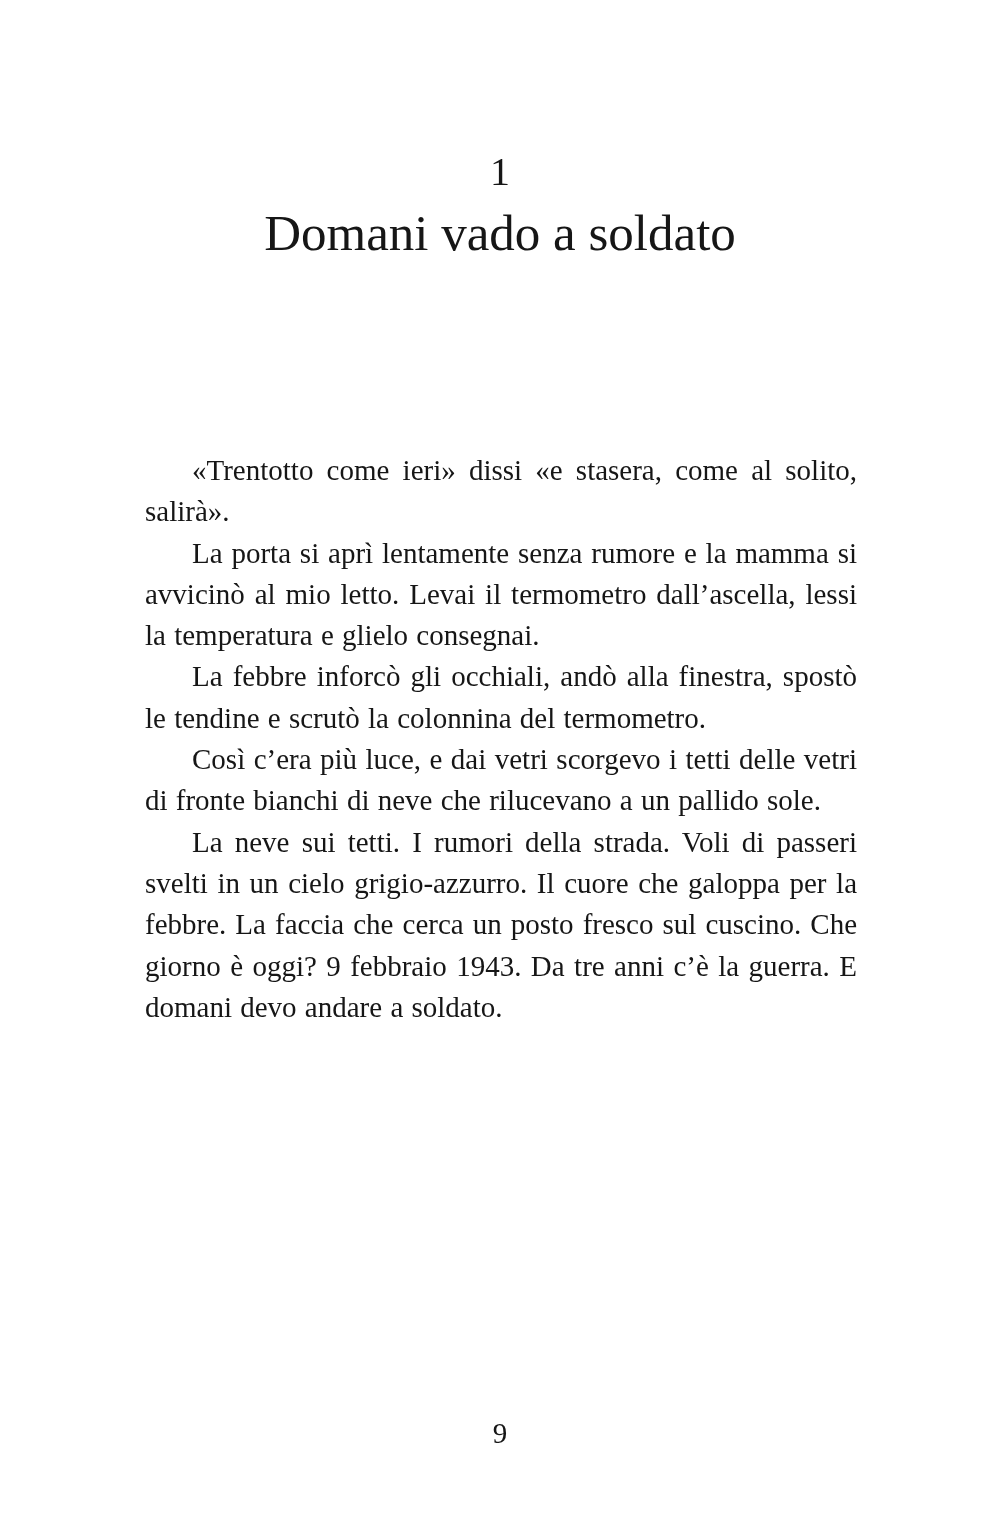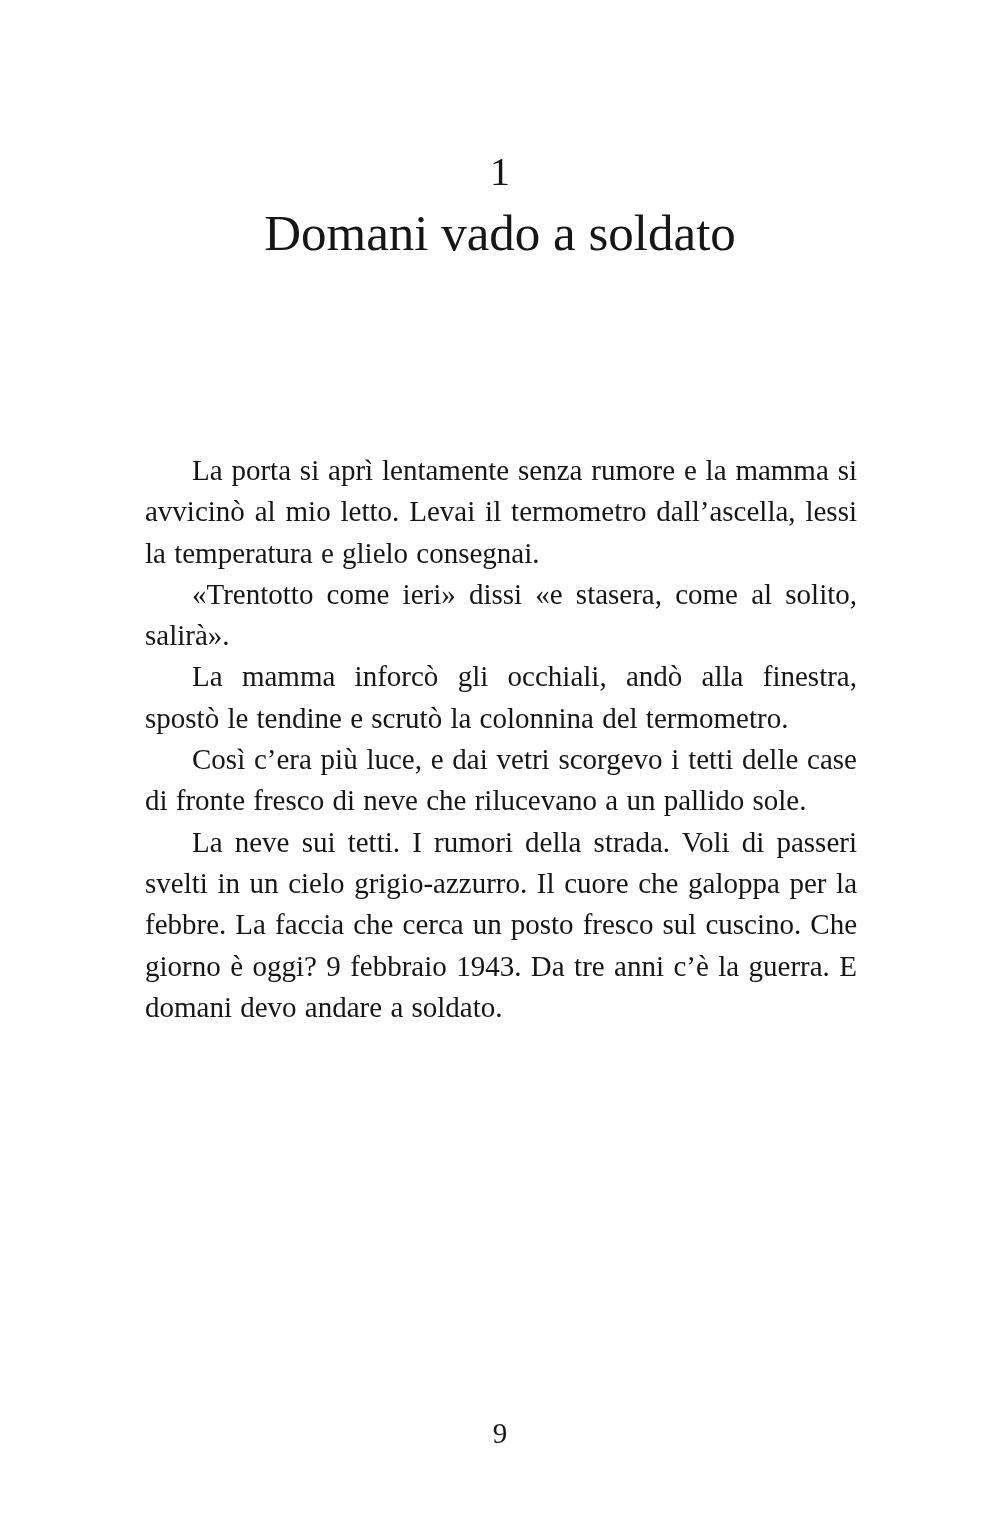--- a/index.html
+++ b/index.html
@@ -64,22 +64,22 @@
 <body>
 
 <div class="page" style="--page-bg: #ffffff; --text-color: #161616;">
 
   <header class="chapter-head">
     <div class="chapter-number">1</div>
     <h1 class="chapter-title">Domani vado a soldato</h1>
   </header>
 
   <main class="body-text">
+      <p>«Trentotto come ieri» dissi «e stasera, come al solito, salirà».</p>
       <p>La porta si aprì lentamente senza rumore e la mamma si avvicinò al mio letto. Levai il termometro dall’ascella, lessi la temperatura e glielo consegnai.</p>
-      <p>«Trentotto come ieri» dissi «e stasera, come al solito, salirà».</p>
-      <p>La mamma inforcò gli occhiali, andò alla finestra, spostò le tendine e scrutò la colonnina del termometro.</p>
-      <p>Così c’era più luce, e dai vetri scorgevo i tetti delle case di fronte fresco di neve che rilucevano a un pallido sole.</p>
+      <p>La febbre inforcò gli occhiali, andò alla finestra, spostò le tendine e scrutò la colonnina del termometro.</p>
+      <p>Così c’era più luce, e dai vetri scorgevo i tetti delle vetri di fronte bianchi di neve che rilucevano a un pallido sole.</p>
       <p>La neve sui tetti. I rumori della strada. Voli di passeri svelti in un cielo grigio-azzurro. Il cuore che galoppa per la febbre. La faccia che cerca un posto fresco sul cuscino. Che giorno è oggi? 9 febbraio 1943. Da tre anni c’è la guerra. E domani devo andare a soldato.</p>
     </main>
 
   <footer class="page-number">9</footer>
 
 </div>
 
 </body></html>

